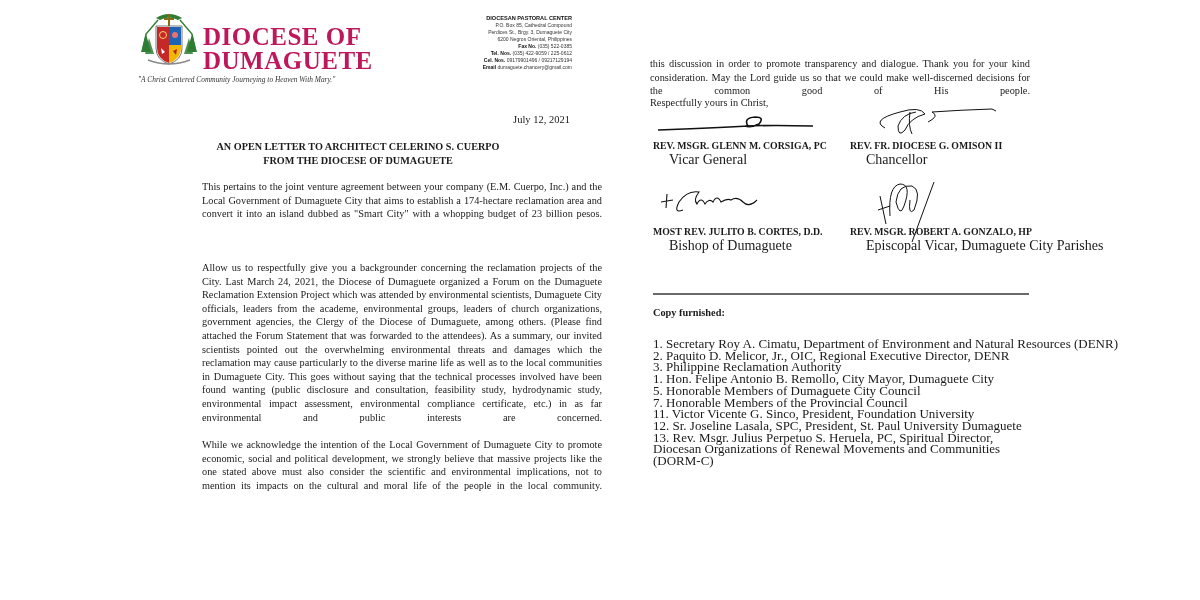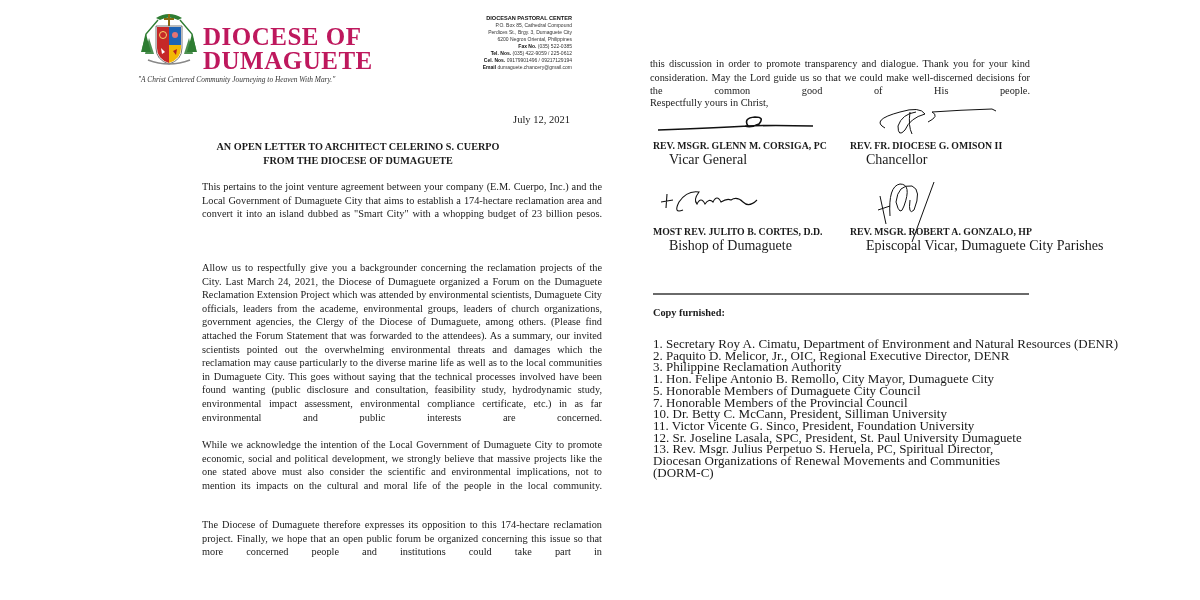--- a/index.html
+++ b/index.html
@@ -147,21 +147,20 @@
   <div class="date">July 12, 2021</div>
 
   <div class="title">
     <div>AN OPEN LETTER TO ARCHITECT CELERINO S. CUERPO</div>
     <div>FROM THE DIOCESE OF DUMAGUETE</div>
   </div>
 
   <p class="para" id="p1">This pertains to the joint venture agreement between your company (E.M. Cuerpo, Inc.) and the Local Government of Dumaguete City that aims to establish a 174-hectare reclamation area and convert it into an island dubbed as "Smart City" with a whopping budget of 23 billion pesos.</p>
   <p class="para" id="p2">Allow us to respectfully give you a backgrounder concerning the reclamation projects of the City. Last March 24, 2021, the Diocese of Dumaguete organized a Forum on the Dumaguete Reclamation Extension Project which was attended by environmental scientists, Dumaguete City officials, leaders from the academe, environmental groups, leaders of church organizations, government agencies, the Clergy of the Diocese of Dumaguete, among others. (Please find attached the Forum Statement that was forwarded to the attendees). As a summary, our invited scientists pointed out the overwhelming environmental threats and damages which the reclamation may cause particularly to the diverse marine life as well as to the local communities in Dumaguete City. This goes without saying that the technical processes involved have been found wanting (public disclosure and consultation, feasibility study, hydrodynamic study, environmental impact assessment, environmental compliance certificate, etc.) in as far environmental and public interests are concerned.</p>
   <p class="para" id="p3">While we acknowledge the intention of the Local Government of Dumaguete City to promote economic, social and political development, we strongly believe that massive projects like the one stated above must also consider the scientific and environmental implications, not to mention its impacts on the cultural and moral life of the people in the local community.</p>
-  <p class="para" id="p4">The Diocese of Dumaguete therefore expresses its opposition to this 174-hectare reclamation project. Finally, we hope that an open public forum be organized concerning this issue so that more concerned people and institutions could take part in</p>
 </div>
 
 <div class="page" id="page-right">
   <p class="r-text" id="closing-para">this discussion in order to promote transparency and dialogue. Thank you for your kind consideration. May the Lord guide us so that we could make well-discerned decisions for the common good of His people.</p>
   <div class="r-text" id="valediction">Respectfully yours in Christ,</div>
 
   <div class="sig-block" id="sig-corsiga">
     <svg class="sig" style="top:0" viewBox="0 0 200 40">
       <path d="M5 20 Q60 18 95 16 Q90 8 102 7 Q112 7 106 14 Q98 18 92 16 Q120 15 160 16" stroke="#111" stroke-width="1.6" fill="none"></path>
     </svg>
@@ -196,18 +195,17 @@
   <div class="rule"></div>
 
   <div id="copy-head">Copy furnished:</div>
   <ul class="cc-list">
     <li>1. Secretary Roy A. Cimatu, Department of Environment and Natural Resources (DENR)</li>
     <li>2. Paquito D. Melicor, Jr., OIC, Regional Executive Director, DENR</li>
     <li>3. Philippine Reclamation Authority</li>
     <li>1. Hon. Felipe Antonio B. Remollo, City Mayor, Dumaguete City</li>
     <li>5. Honorable Members of Dumaguete City Council</li>
     <li>7. Honorable Members of the Provincial Council</li>
-    <li>10. Dr. Betty C. McCann, President, Silliman University</li>
     <li>11. Victor Vicente G. Sinco, President, Foundation University</li>
     <li>12. Sr. Joseline Lasala, SPC, President, St. Paul University Dumaguete</li>
     <li class="wrap">13. Rev. Msgr. Julius Perpetuo S. Heruela, PC, Spiritual Director, Diocesan Organizations of Renewal Movements and Communities (DORM-C)</li>
   </ul>
 </div>
 
 </body></html>

